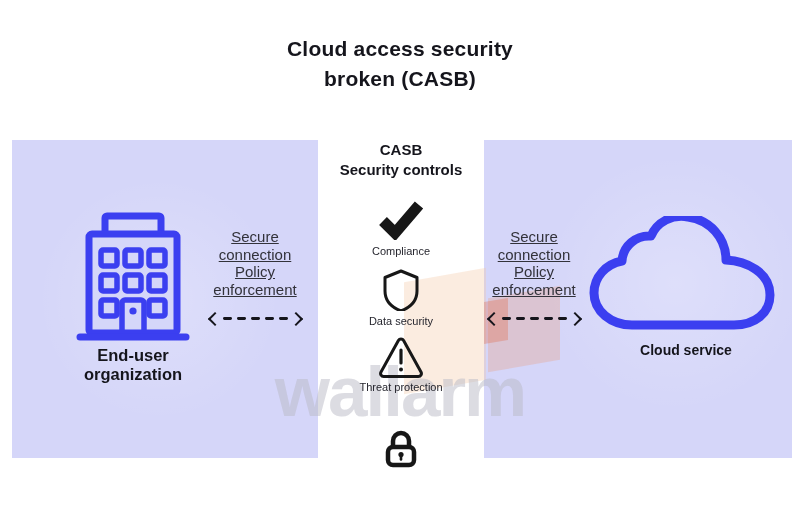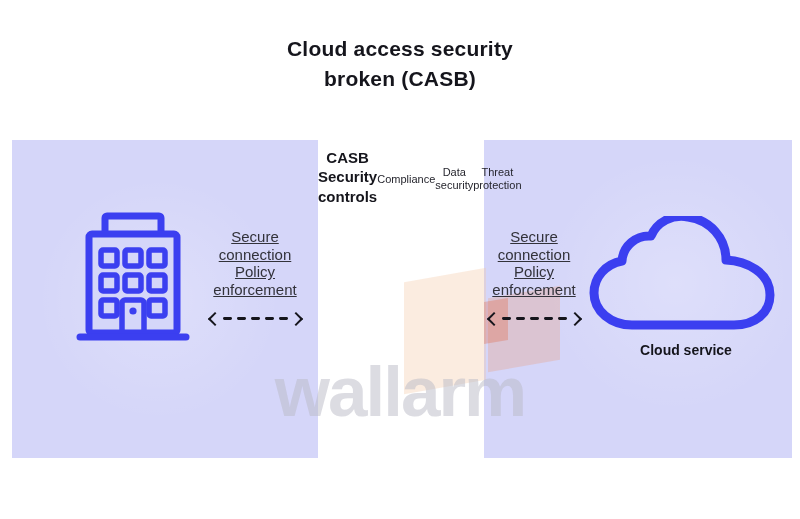--- a/index.html
+++ b/index.html
@@ -27,21 +27,21 @@
   .wm-shape.c { left:484px; top:300px; width:24px; height:42px;  background:rgba(226,96,60,.30); }
   .wm-text { position:absolute; left:0; top:356px; width:800px; text-align:center; z-index:3;
              font-size:71px; font-weight:700; letter-spacing:-2px; line-height:1;
              color:rgba(185,186,198,.50); user-select:none; }
 
   
   .content { position:absolute; inset:0; z-index:4; }
 
   
   .center-col { position:absolute; left:318px; top:140px; width:166px;
-                display:flex; flex-direction:row; align-items:center; }
+                display:flex; flex-direction:column; align-items:center;justify-content:flex-end; }
   .center-heading { font-size:15px; font-weight:800; color:#15151c; text-align:center;
                     line-height:1.3; white-space:pre-line; }
   .ctrl-label { font-size:11px; color:#26262e; text-align:center; line-height:1.15; white-space:pre-line; }
   .icon-check    { margin-top:21px; }
   .lbl-check     { margin-top:5px; }
   .icon-shield   { margin-top:11px; }
   .lbl-shield    { margin-top:4px; }
   .icon-warning  { margin-top:9px; }
   .lbl-warning   { margin-top:3px; }
   .icon-lock     { margin-top:36px; }
@@ -94,20 +94,22 @@
       <rect x="73" y="40" width="16" height="16" rx="2" stroke="#3b3ff0" stroke-width="5.5"></rect>
       <rect x="25" y="65" width="16" height="16" rx="2" stroke="#3b3ff0" stroke-width="5.5"></rect>
       <rect x="49" y="65" width="16" height="16" rx="2" stroke="#3b3ff0" stroke-width="5.5"></rect>
       <rect x="73" y="65" width="16" height="16" rx="2" stroke="#3b3ff0" stroke-width="5.5"></rect>
       <rect x="25" y="90" width="16" height="16" rx="2" stroke="#3b3ff0" stroke-width="5.5"></rect>
       <rect x="73" y="90" width="16" height="16" rx="2" stroke="#3b3ff0" stroke-width="5.5"></rect>
       <path d="M46 120 V93 a3 3 0 0 1 3-3 h16 a3 3 0 0 1 3 3 V120" stroke="#3b3ff0" stroke-width="5.5"></path>
       <circle cx="57" cy="101" r="3.6" fill="#3b3ff0"></circle>
       <line x1="4" y1="127" x2="110" y2="127" stroke="#3b3ff0" stroke-width="7" stroke-linecap="round"></line>
     </svg>
+    <div class="org-label">End-user
+organization</div>
 
     <svg class="cloud-svg" width="192" height="118" viewBox="0 0 192 118" fill="none">
       <path d="M46 109 C25 109 8 95 8 77 C8 61 20 48 36 45 C37 30 50 19 65 20 C71 6 86 -2 102 1 C124 4 140 22 140 44 C160 45 184 56 184 79 C184 97 169 109 148 109 Z" stroke="#3b3ff0" stroke-width="9" stroke-linejoin="round" stroke-linecap="round"></path>
     </svg>
     <div class="cloud-label">Cloud service</div>
 
     <div class="conn conn-left">
       <div class="conn-text">Secure
 connection
 Policy

